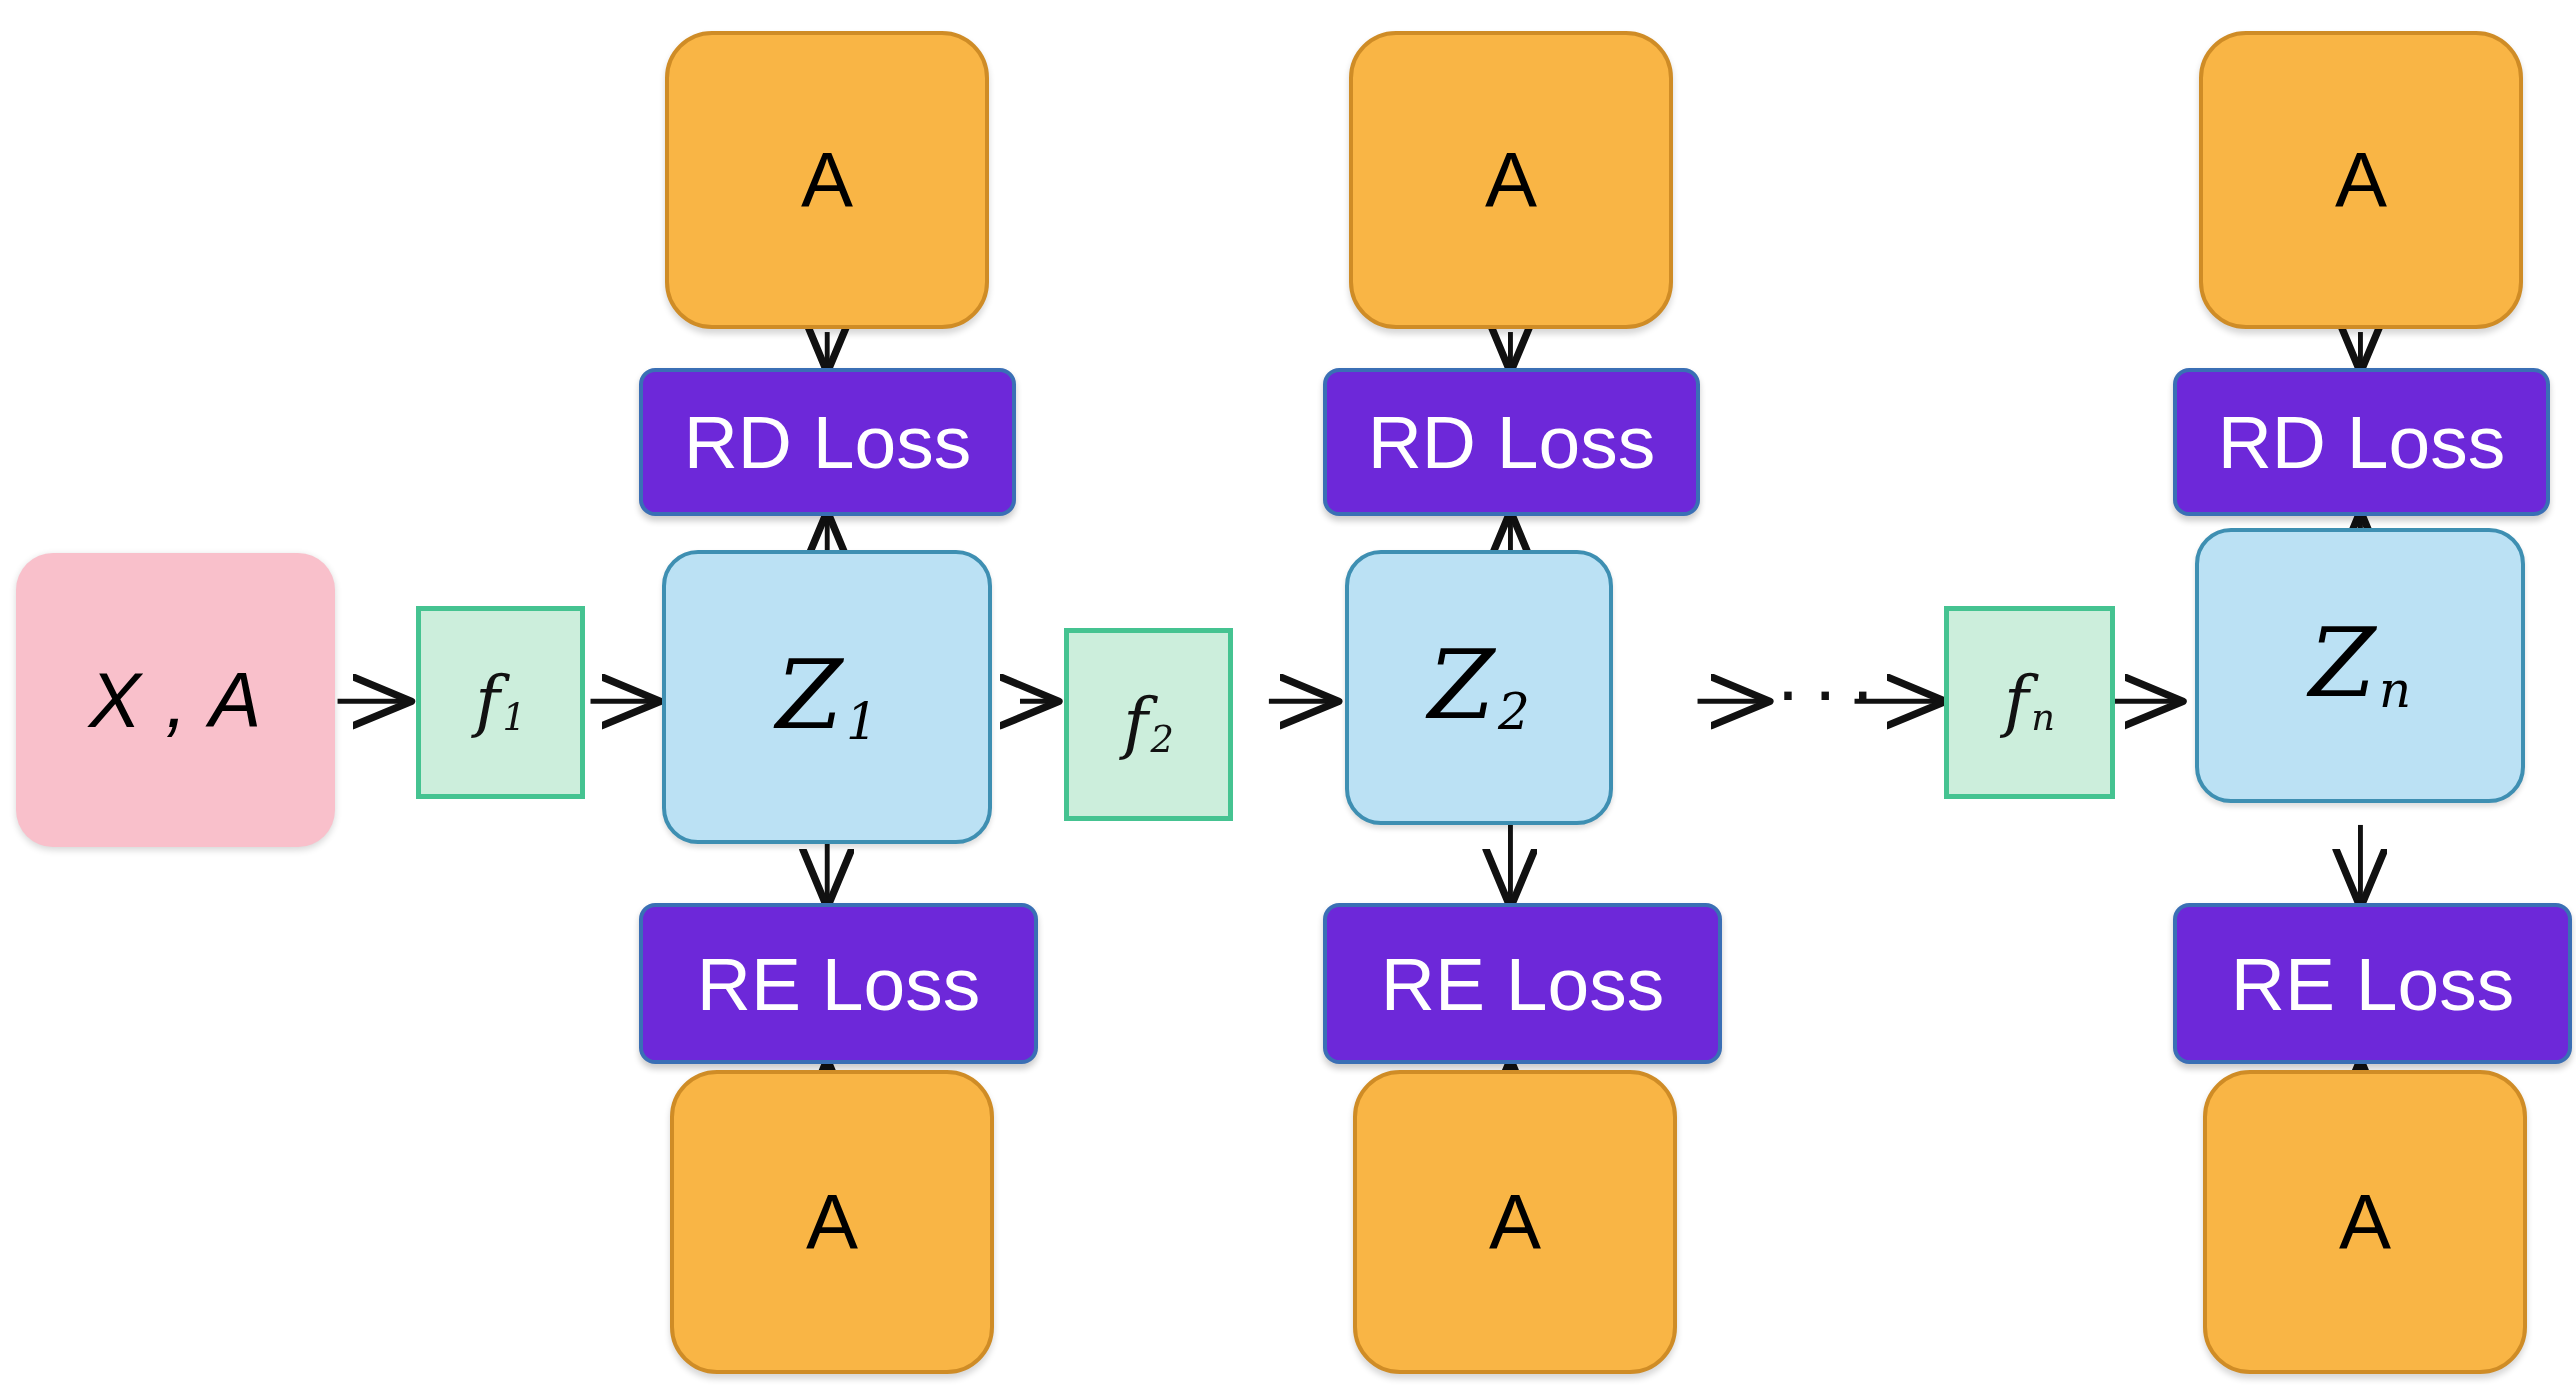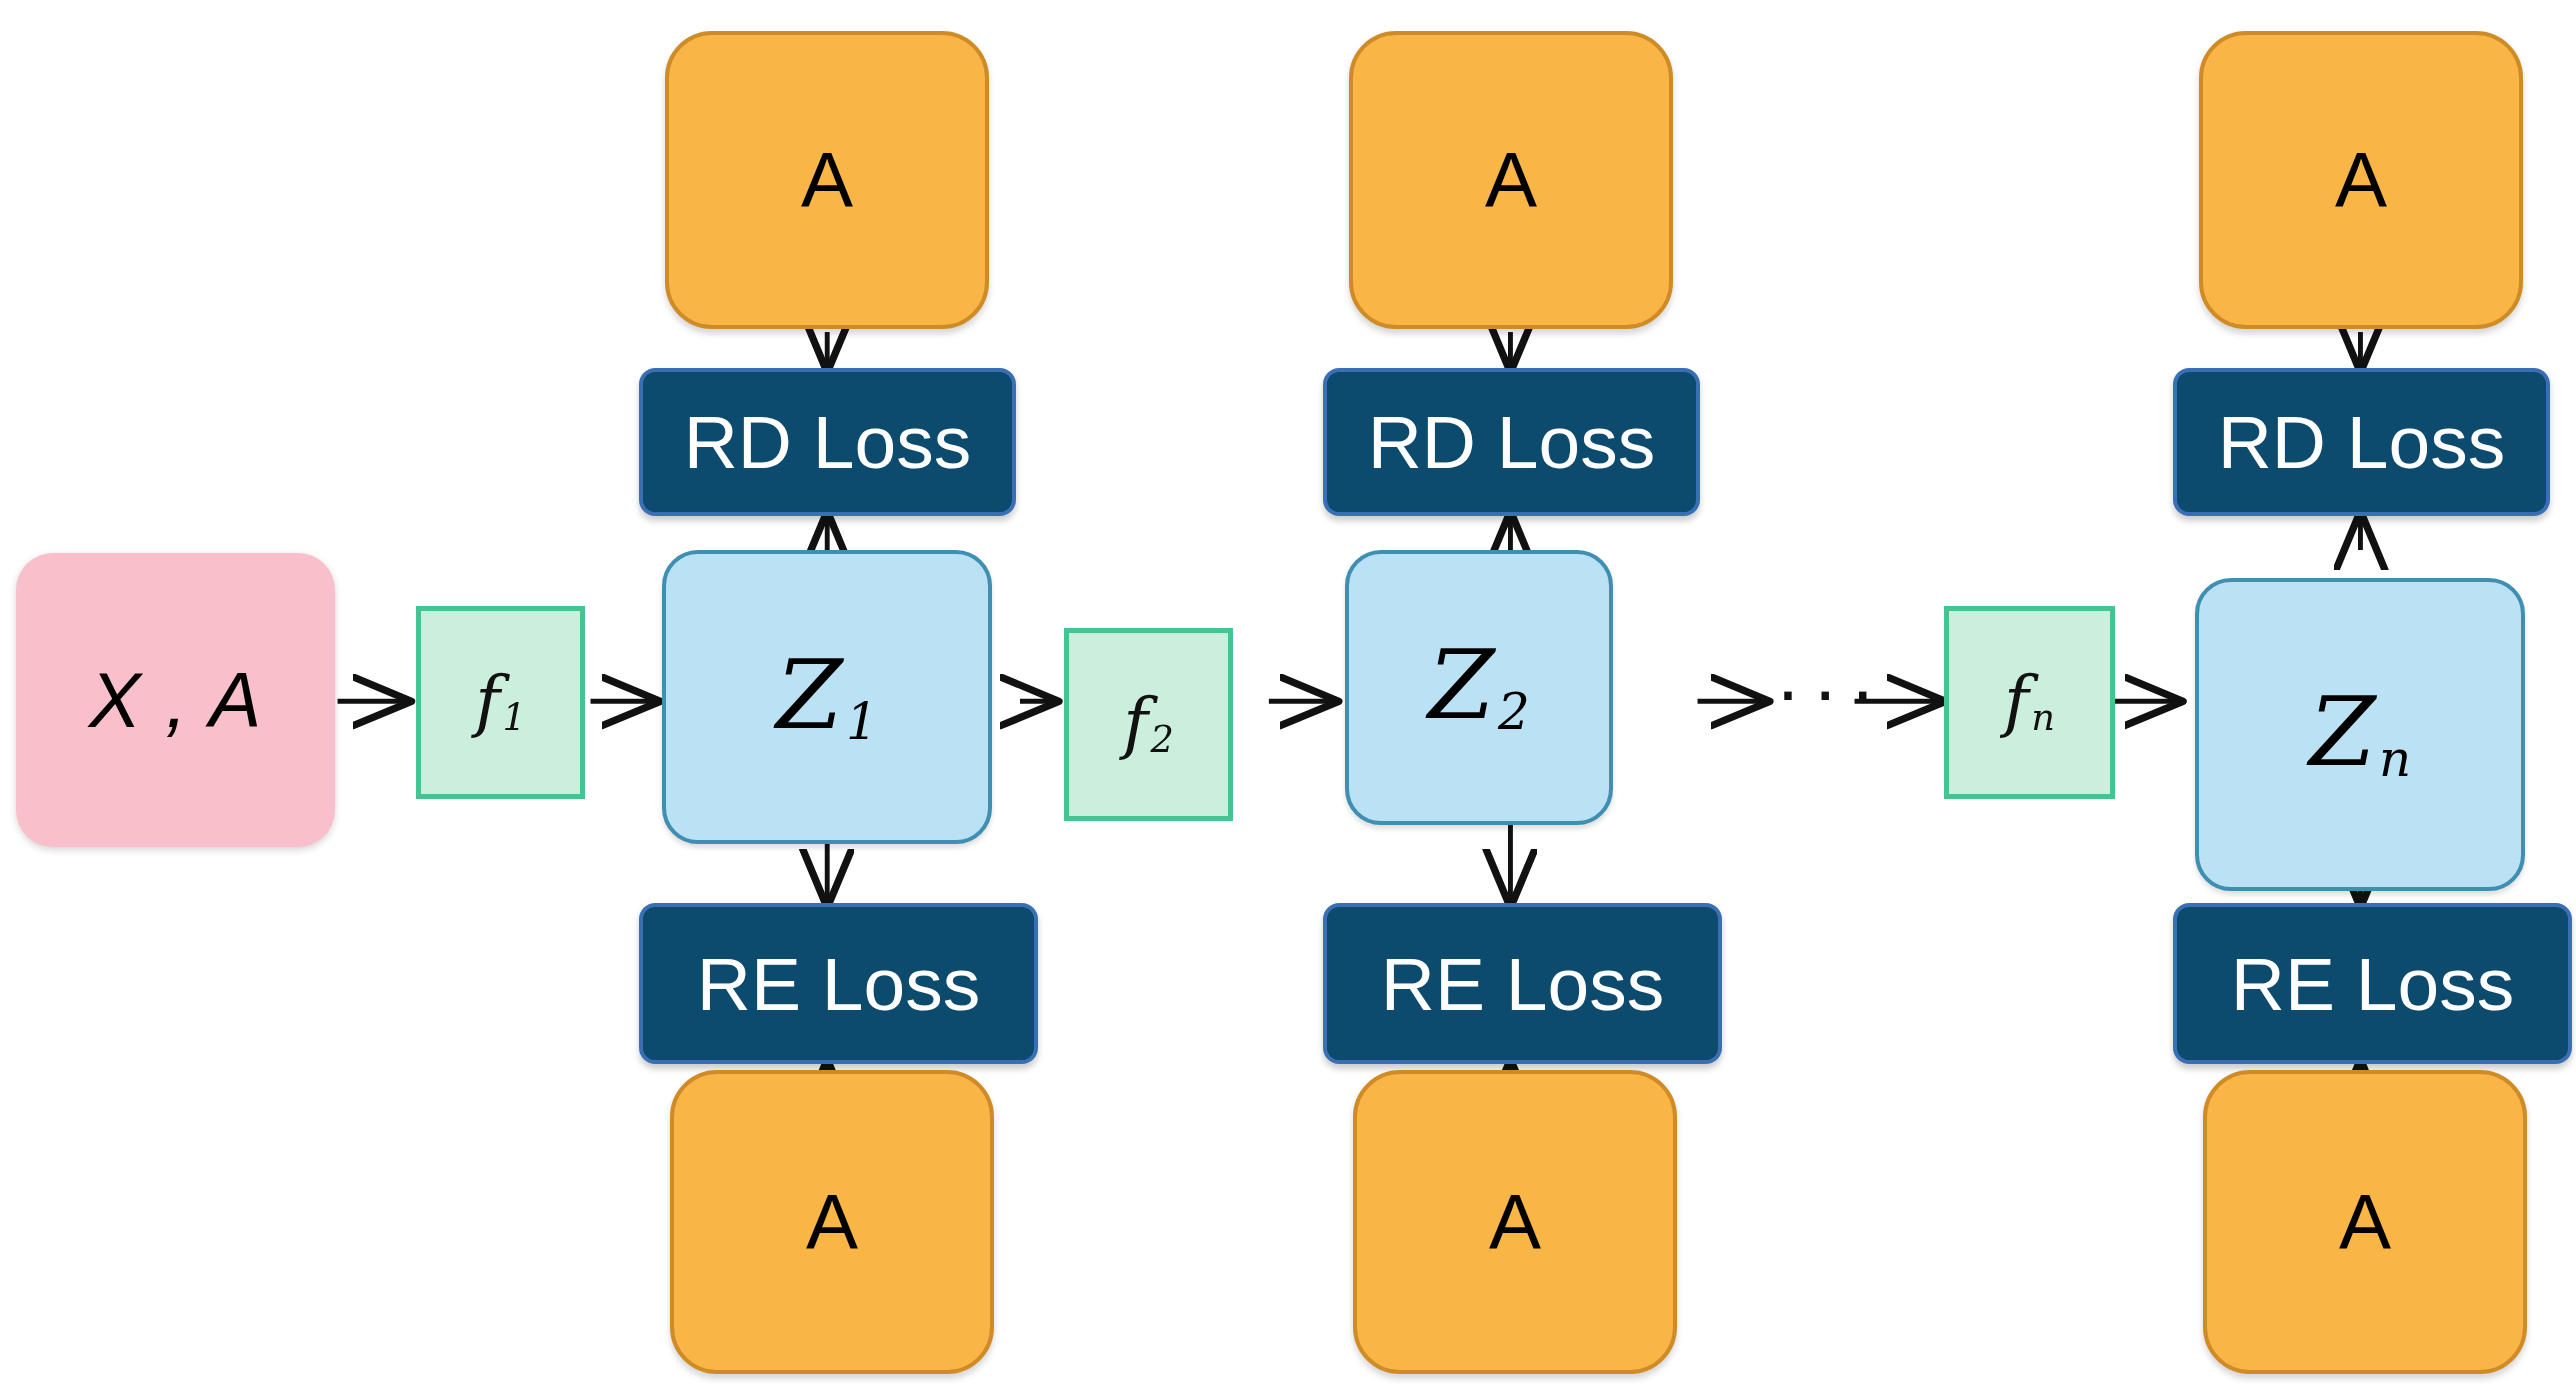--- a/index.html
+++ b/index.html
@@ -58,21 +58,21 @@
   }
   .latent-label sub{
     font-size:0.52em;
     font-style:italic;
     vertical-align:-0.22em;
     padding-left:3.3px;
   }
 
   
   .node-loss{
-    background:#0c4a6e;
+    background:#6d28d9;
     border:4.1px solid #3A6FB5;
     border-radius:16.3px;
     box-shadow:0 4.1px 6.5px rgba(0,0,0,0.20);
     color:#FFFFFF;
     font-size:75px;
   }
 
   
   .node-adj{
     background:#F9B545;
@@ -206,21 +206,21 @@
   <div class="box node-loss" style="left:2173px;top:368px;width:377px;height:148px;">
     <span>RD Loss</span>
   </div>
 
   <div class="box node-fn" style="left:1944px;top:606px;width:171px;height:193px;">
     <span class="fn-label">
       <span>f</span><sub>n</sub>
     </span>
   </div>
 
-  <div class="box node-latent" style="left:2195px;top:578px;width:330px;height:313px;">
+  <div class="box node-latent" style="left:2195px;top:528px;width:330px;height:275px;">
     <span class="latent-label">
       <span>Z</span><sub>n</sub>
     </span>
   </div>
 
   <div class="box node-loss" style="left:2173px;top:903px;width:399px;height:161px;">
     <span>RE Loss</span>
   </div>
 
   <div class="box node-adj" style="left:2203px;top:1070px;width:324px;height:304px;">

